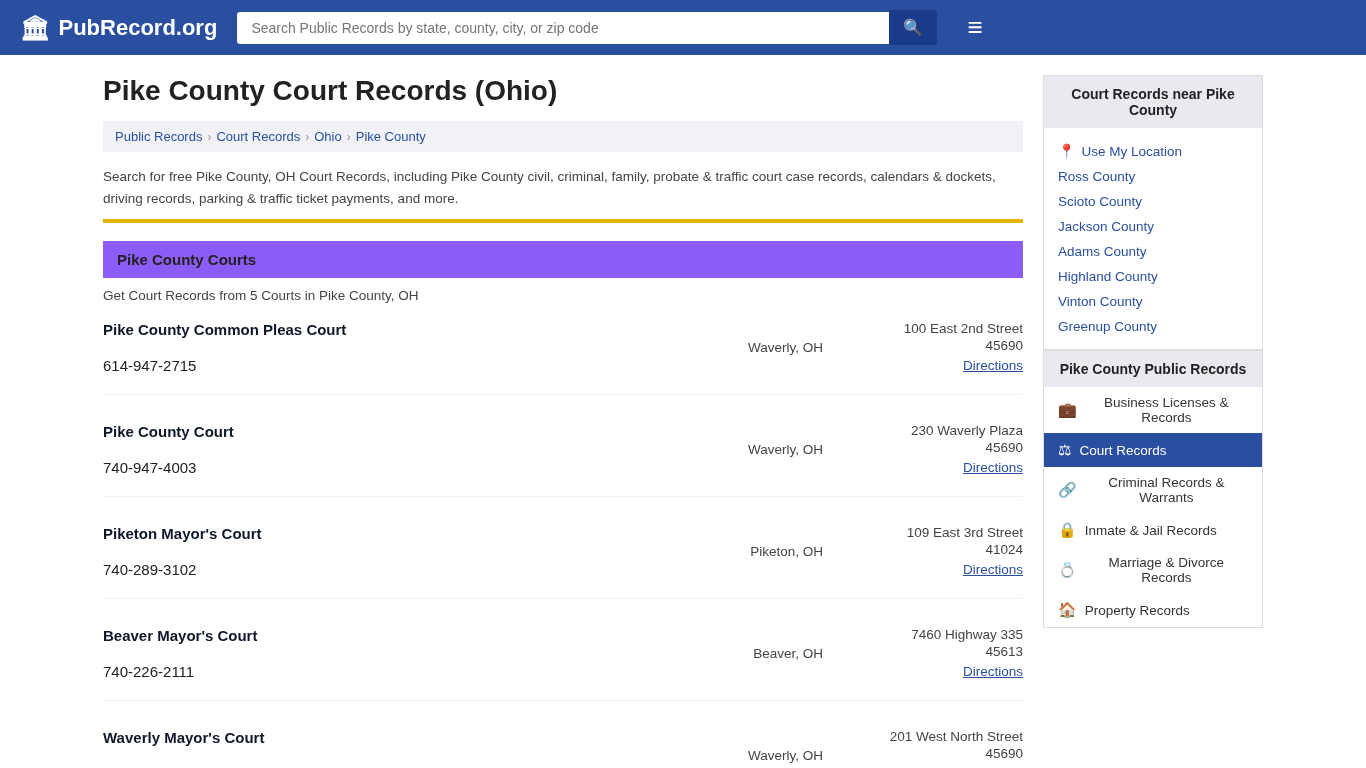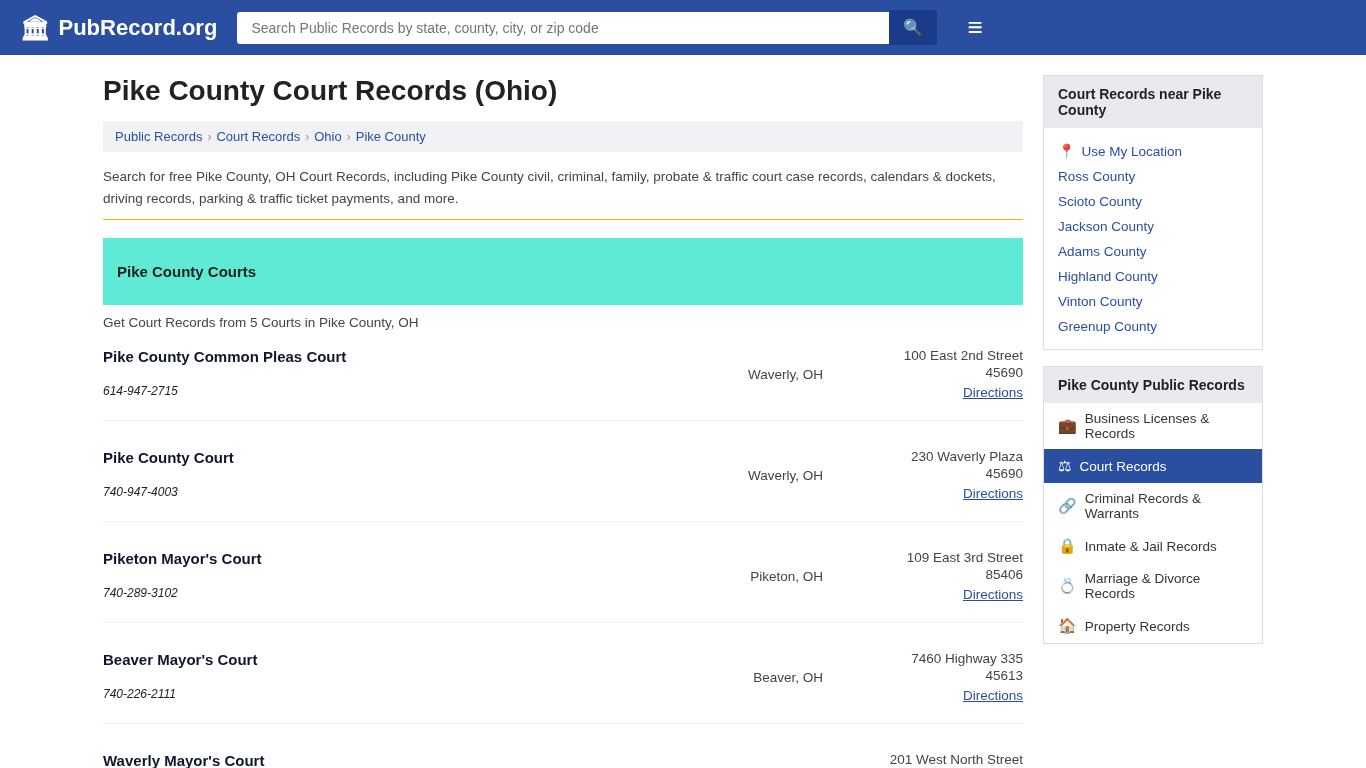--- a/index.html
+++ b/index.html
@@ -99,27 +99,27 @@
     }
     .breadcrumb-sep { color: #999; font-size: 12px; }
 
     
     .description {
       font-size: 13.5px;
       color: #444;
       line-height: 1.6;
       margin-bottom: 18px;
       padding-bottom: 10px;
-      border-bottom: 1px solid #eab308;
+      border-bottom: 4px solid #eab308;
     }
 
     
     .section-header {
-      background: #5eead4;
-      padding: 25px 14px;
+      background: #8b5cf6;
+      padding: 10px 14px;
       font-size: 15px;
       font-weight: bold;
       color: #222;
       margin-bottom: 10px;
     }
 
     .courts-count {
       font-size: 13.5px;
       color: #444;
       margin-bottom: 18px;
@@ -141,23 +141,22 @@
       color: #0f172a;
       margin-bottom: 2px;
     }
     .court-location {
       font-size: 13.5px;
       color: #444;
       margin-bottom: 2px;
       text-align: right;
     }
     .court-phone {
-      font-size: 12px;
+      font-size: 15px;
       color: #222;
-      font-style: italic;
     }
     .court-address {
       text-align: right;
       min-width: 200px;
     }
     .court-street {
       font-size: 13.5px;
       color: #444;
       margin-bottom: 2px;
     }
@@ -169,21 +168,21 @@
     .directions-link {
       color: #2a4fa0;
       text-decoration: underline;
       font-size: 13.5px;
       cursor: pointer;
     }
 
     
     .sidebar-box {
       border: 1px solid #ddd;
-      margin-bottom: 16px;
+      text-align: center;
     }
     .sidebar-box-header {
       background: #e8eaf0;
       padding: 10px 14px;
       font-size: 14px;
       font-weight: bold;
       color: #222;
     }
     .sidebar-box-content {
       padding: 10px 14px;
@@ -282,21 +281,21 @@
     </div>
   </div>
         <div class="court-entry">
     <div class="court-info">
       <div class="court-name">Piketon Mayor's Court</div>
       <div class="court-location">Piketon, OH</div>
       <div class="court-phone">740-289-3102</div>
     </div>
     <div class="court-address">
       <div class="court-street">109 East 3rd Street</div>
-      <div class="court-zip">85406</div>
+      <div class="court-zip">41024</div>
       <a class="directions-link" href="#">Directions</a>
     </div>
   </div>
         <div class="court-entry">
     <div class="court-info">
       <div class="court-name">Beaver Mayor's Court</div>
       <div class="court-location">Beaver, OH</div>
       <div class="court-phone">740-226-2111</div>
     </div>
     <div class="court-address">

